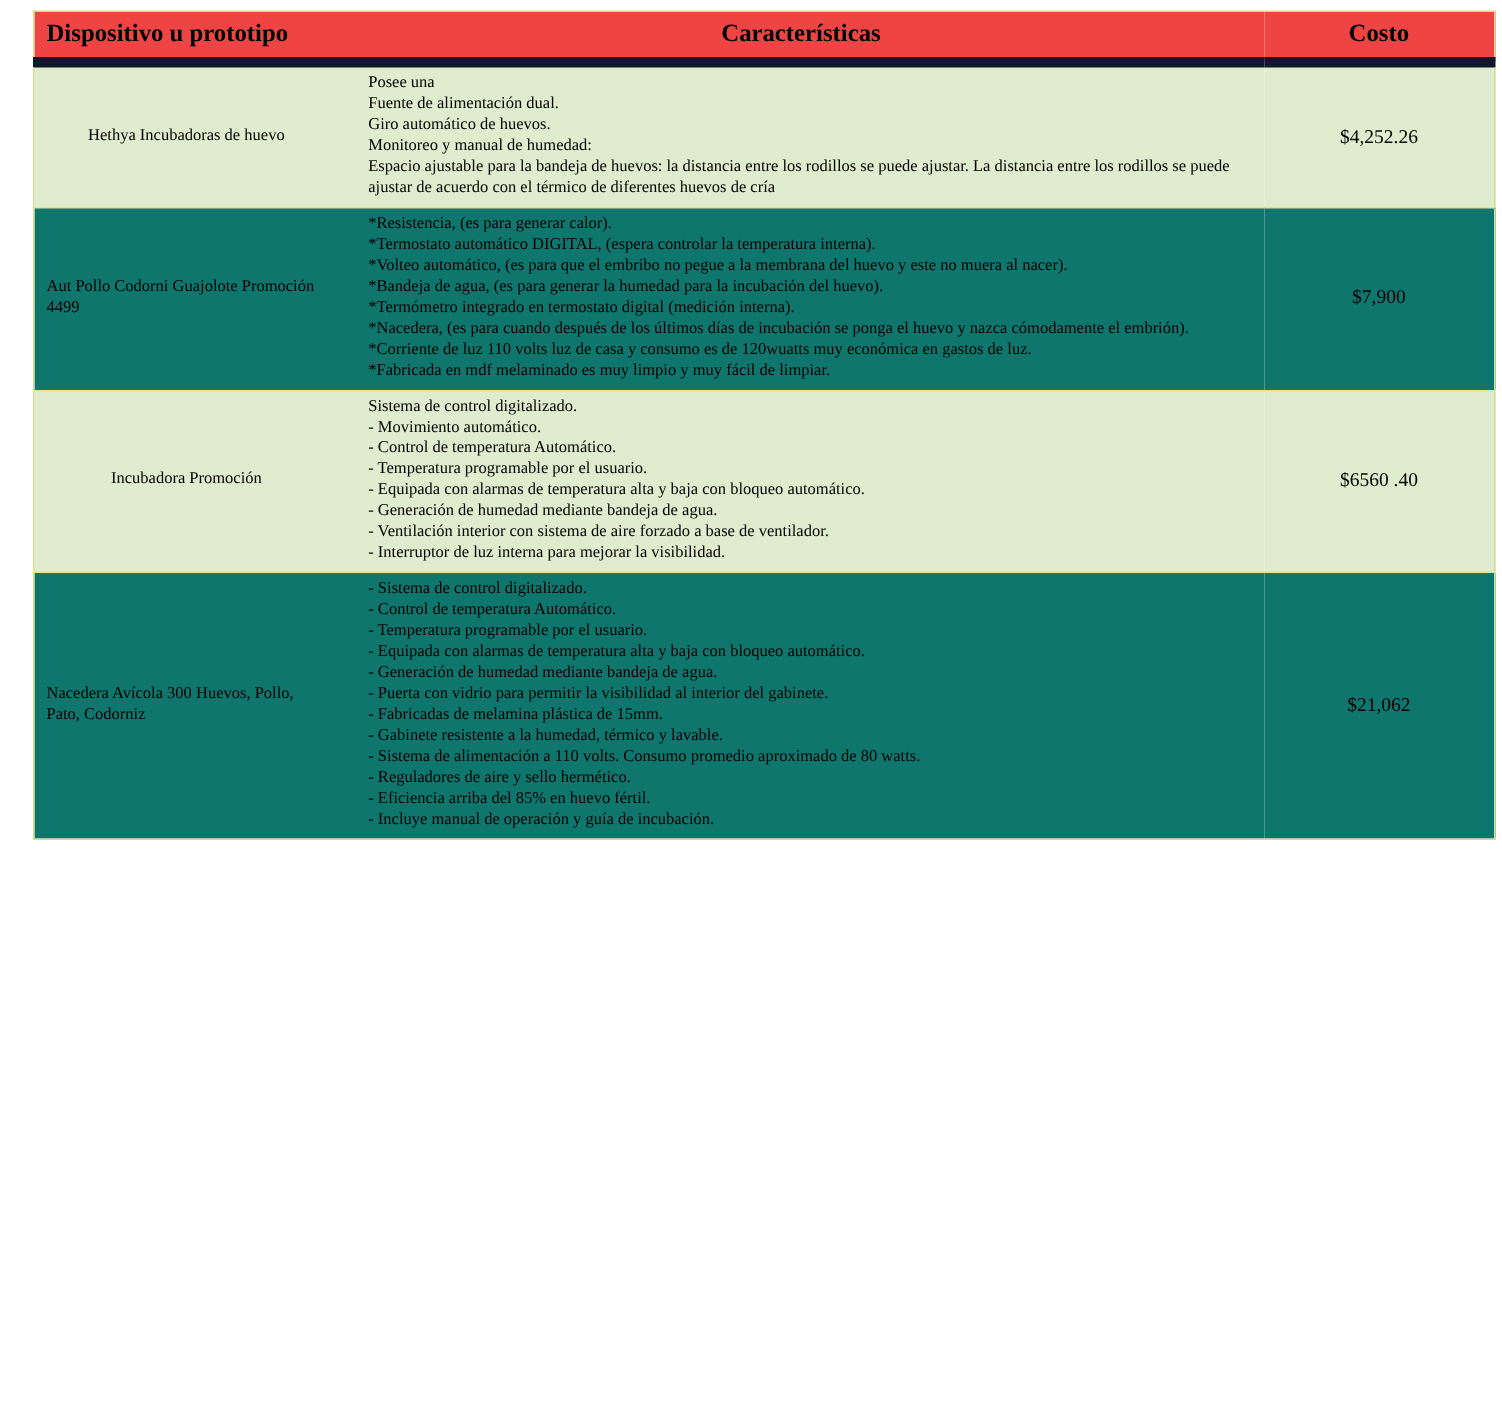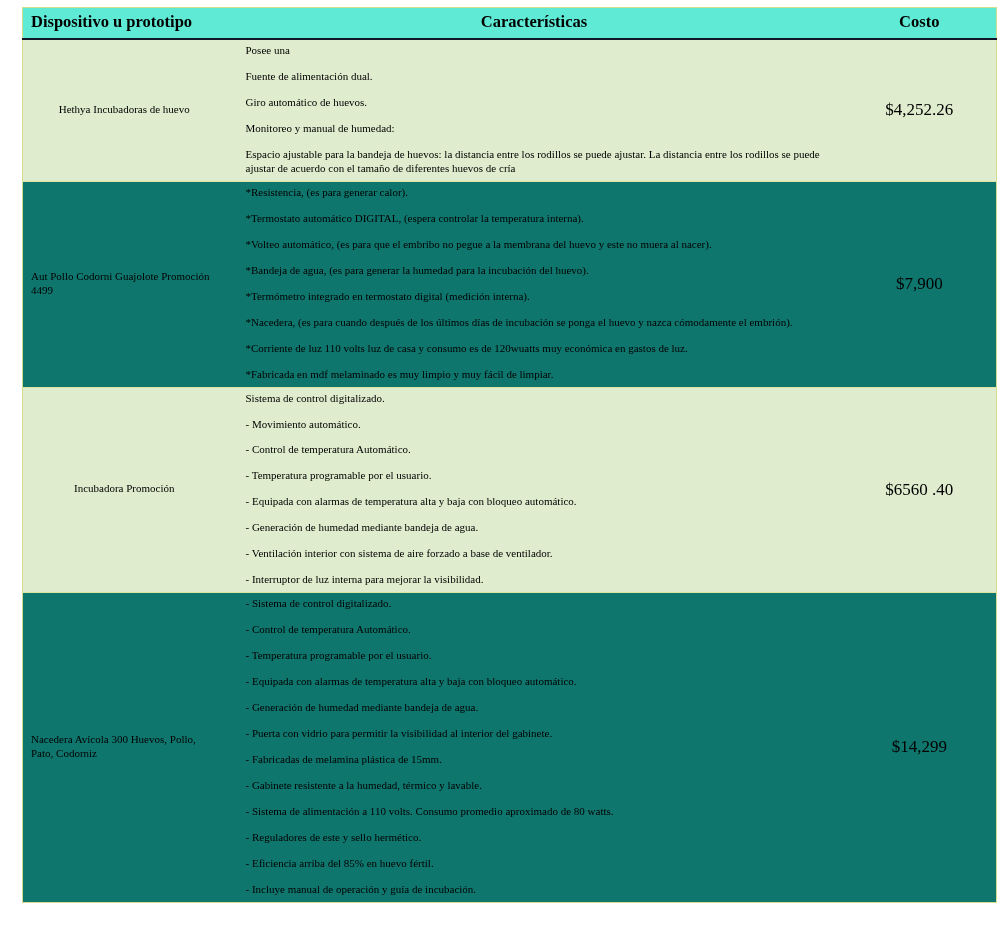--- a/index.html
+++ b/index.html
@@ -29,25 +29,25 @@
     width: 974px;
     table-layout: fixed;
     border: 1px solid #d4dc8e;
   }
 
   table.spec-table col.c-device { width: 203px; }
   table.spec-table col.c-features { width: 617px; }
   table.spec-table col.c-cost { width: 154px; }
 
   thead th {
-    background: #5eead4;
+    background: #ef4444;
     font-weight: bold;
     font-size: 16.5px;
     padding: 5px 4px 6px 4px;
-    border-bottom: 2px solid #0f172a;
+    border-bottom: 7px solid #0f172a;
     vertical-align: middle;
     line-height: 1.15;
   }
   thead th.th-device  { text-align: left; padding-left: 8px; }
   thead th.th-features{ text-align: center; margin-top: 20px; }
   thead th.th-cost    { text-align: center; }
 
   tbody tr { border-top: 1px solid #dde4a0; }
   tbody tr.shade-green td { background: #dfeccd; }
   tbody tr.shade-white td { background: #0f766e; }
@@ -70,25 +70,25 @@
   td.cell-features {
     text-align: left;
     padding-left: 20px;
     padding-right: 16px;
   }
   td.cell-features.justified { text-align: justify; }
   td.cell-features.justified .line { text-align: justify; text-align-last: left; }
 
   td.cell-cost {
     text-align: center;
-    font-size: 17px;
+    font-size: 13px;
   }
 
   .line { margin: 0; padding: 0; }
-  .line + .line { margin-top: 12px; font-family: Liberation Serif, serif; }
+  .line + .line { margin-top: 0px; font-family: Liberation Serif, serif; }
 
   .features-block { display: block; }
 </style>
 </head>
 <body>
 
 <div class="page">
   <table class="spec-table">
     <colgroup>
       <col class="c-device">
@@ -104,21 +104,21 @@
     </thead>
     <tbody id="table-body">
         <tr class="shade-green">
           <td class="cell-device">Hethya Incubadoras de huevo</td>
           <td class="cell-features">
             <div class="features-block">
               <div class="line">Posee una</div>
               <div class="line">Fuente de alimentación dual.</div>
               <div class="line">Giro automático de huevos.</div>
               <div class="line">Monitoreo y manual de humedad:</div>
-              <div class="line">Espacio ajustable para la bandeja de huevos: la distancia entre los rodillos se puede ajustar. La distancia entre los rodillos se puede ajustar de acuerdo con el tamaño de diferentes huevos de cría</div>
+              <div class="line">Espacio ajustable para la bandeja de huevos: la distancia entre los rodillos se puede ajustar. La distancia entre los rodillos se puede ajustar de acuerdo con el térmico de diferentes huevos de cría</div>
             </div>
           </td>
           <td class="cell-cost">$4,252.26</td>
         </tr>
         <tr class="shade-white">
           <td class="cell-device align-left">Aut Pollo Codorni Guajolote Promoción 4499</td>
           <td class="cell-features justified">
             <div class="features-block">
               <div class="line">*Resistencia, (es para generar calor).</div>
               <div class="line">*Termostato automático DIGITAL, (espera controlar la temperatura interna).</div>
@@ -154,22 +154,22 @@
             <div class="features-block">
               <div class="line">- Sistema de control digitalizado.</div>
               <div class="line">- Control de temperatura Automático.</div>
               <div class="line">- Temperatura programable por el usuario.</div>
               <div class="line">- Equipada con alarmas de temperatura alta y baja con bloqueo automático.</div>
               <div class="line">- Generación de humedad mediante bandeja de agua.</div>
               <div class="line">- Puerta con vidrio para permitir la visibilidad al interior del gabinete.</div>
               <div class="line">- Fabricadas de melamina plástica de 15mm.</div>
               <div class="line">- Gabinete resistente a la humedad, térmico y lavable.</div>
               <div class="line">- Sistema de alimentación a 110 volts. Consumo promedio aproximado de 80 watts.</div>
-              <div class="line">- Reguladores de este y sello hermético.</div>
+              <div class="line">- Reguladores de aire y sello hermético.</div>
               <div class="line">- Eficiencia arriba del 85% en huevo fértil.</div>
               <div class="line">- Incluye manual de operación y guía de incubación.</div>
             </div>
           </td>
-          <td class="cell-cost">$14,299</td>
+          <td class="cell-cost">$21,062</td>
         </tr>
       </tbody>
   </table>
 </div>
 
 </body></html>

